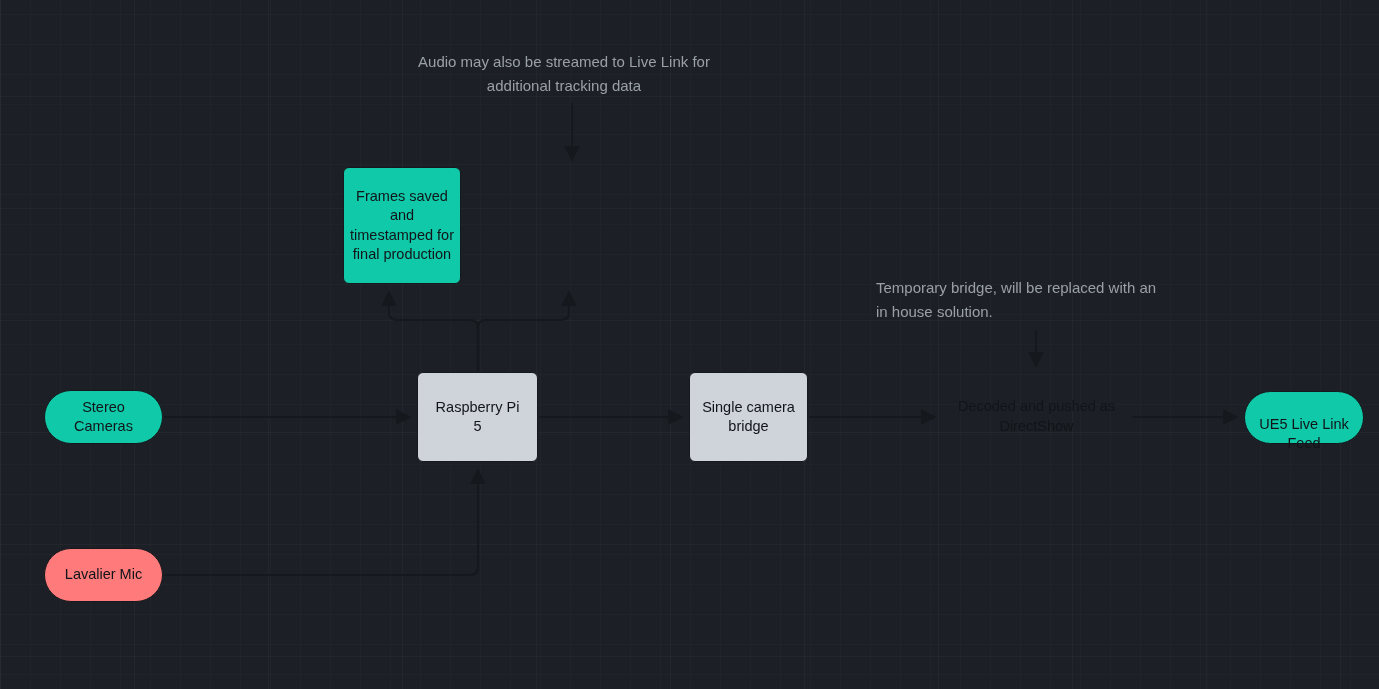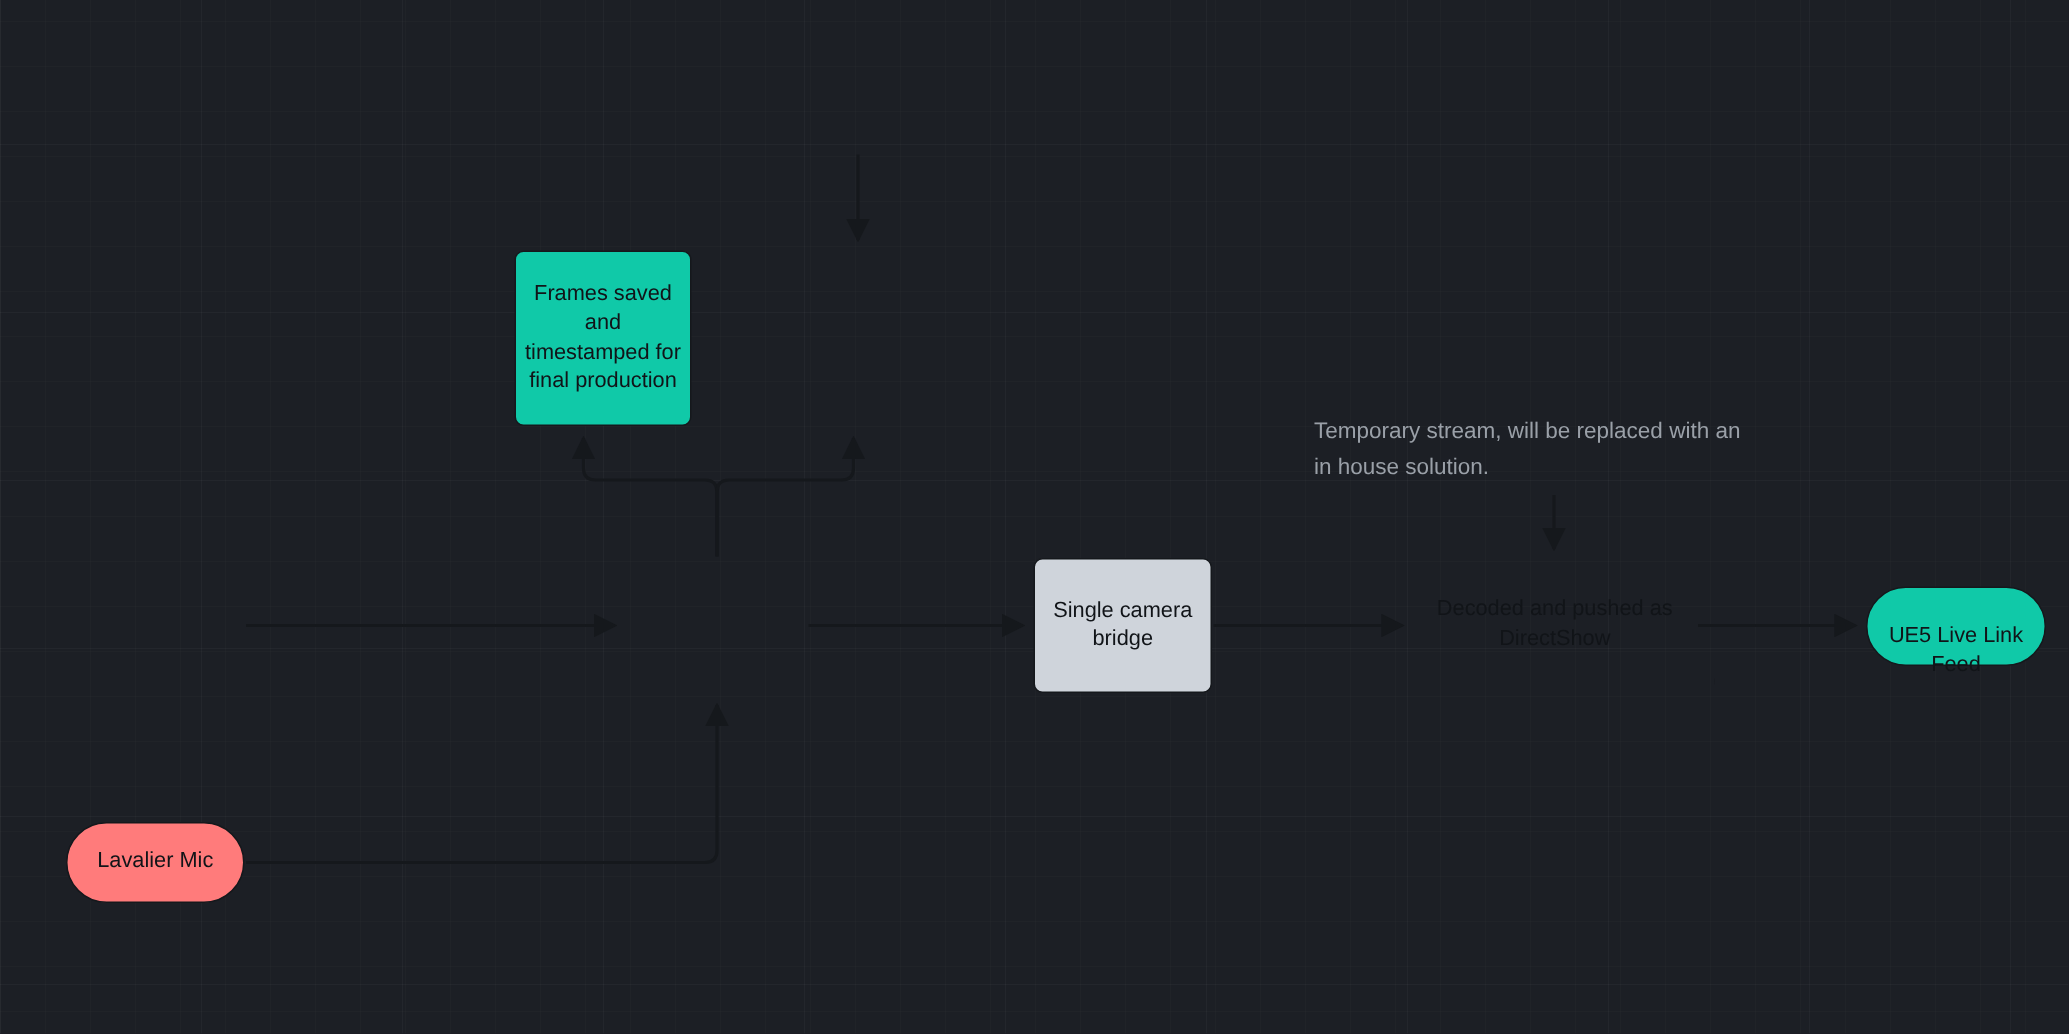--- a/index.html
+++ b/index.html
@@ -98,33 +98,40 @@
       <path d="M 478 371 L 478 328 Q 478 320 470 320 L 397 320 Q 389 320 389 312 L 389 292" marker-end="url(#arrow)"></path>
 
       <path d="M 478 371 L 478 328 Q 478 320 486 320 L 561 320 Q 569 320 569 312 L 569 292" marker-end="url(#arrow)"></path>
 
       <path d="M 572 103 L 572 160" marker-end="url(#arrow)"></path>
 
       <path d="M 1036 330 L 1036 366" marker-end="url(#arrow)"></path>
     </g>
   </svg>
 
+  <div class="annot" style="left:416px; top:50px; width:296px;">Audio may also be streamed to Live Link for additional tracking data</div>
 
-  <div class="annot" style="left:876px; top:276px; width:294px; text-align:left;">Temporary stream, will be replaced with an in house solution.</div>
+  <div class="annot" style="left:876px; top:276px; width:294px; text-align:left;">Temporary bridge, will be replaced with an in house solution.</div>
 
   <div class="node n-rect" style="left:330px; top:167px; width:118px; height:117px; background:#10c9a8;margin-left:13px;">
     <span style="padding:0 6px;">Frames saved and timestamped for final production</span>
   </div>
 
 
+  <div class="node n-stadium" style="left:44px; top:390px; width:119px; height:54px; background:#10c9a8;">
+    <span style="padding:0 14px;">Stereo Cameras</span>
+  </div>
 
   <div class="node n-stadium" style="left:44px; top:548px; width:119px; height:54px; background:#ff7b7b;align-items:center;">
     <span style="padding:0 10px;">Lavalier Mic</span>
   </div>
 
+  <div class="node n-rect" style="left:417px; top:372px; width:121px; height:90px; background:#cfd4db;">
+    <span style="padding:0 12px;">Raspberry Pi 5</span>
+  </div>
 
   <div class="node n-rect" style="left:689px; top:372px; width:119px; height:90px; background:#cfd4db;">
     <span style="padding:0 11px;">Single camera bridge</span>
   </div>
 
   <div class="node n-para" style="left:930px; top:371px; width:213px; height:91px;">
     <svg class="para-shape" viewBox="0 0 213 91" preserveAspectRatio="none">
       <path d="M 27 4 Q 23 4 21.5 9 L 1.5 81 Q 0 87 5 87 L 186 87 Q 190 87 191.5 82 L 211.5 10 Q 213 4 208 4 Z" fill="#ff7b7b" stroke="#15181c" stroke-width="2.4" transform="translate(213,0) scale(-1,1) translate(-213,0) translate(0,91) scale(1,-1)"></path>
     </svg>
     <span class="para-label">Decoded and pushed as DirectShow</span>

